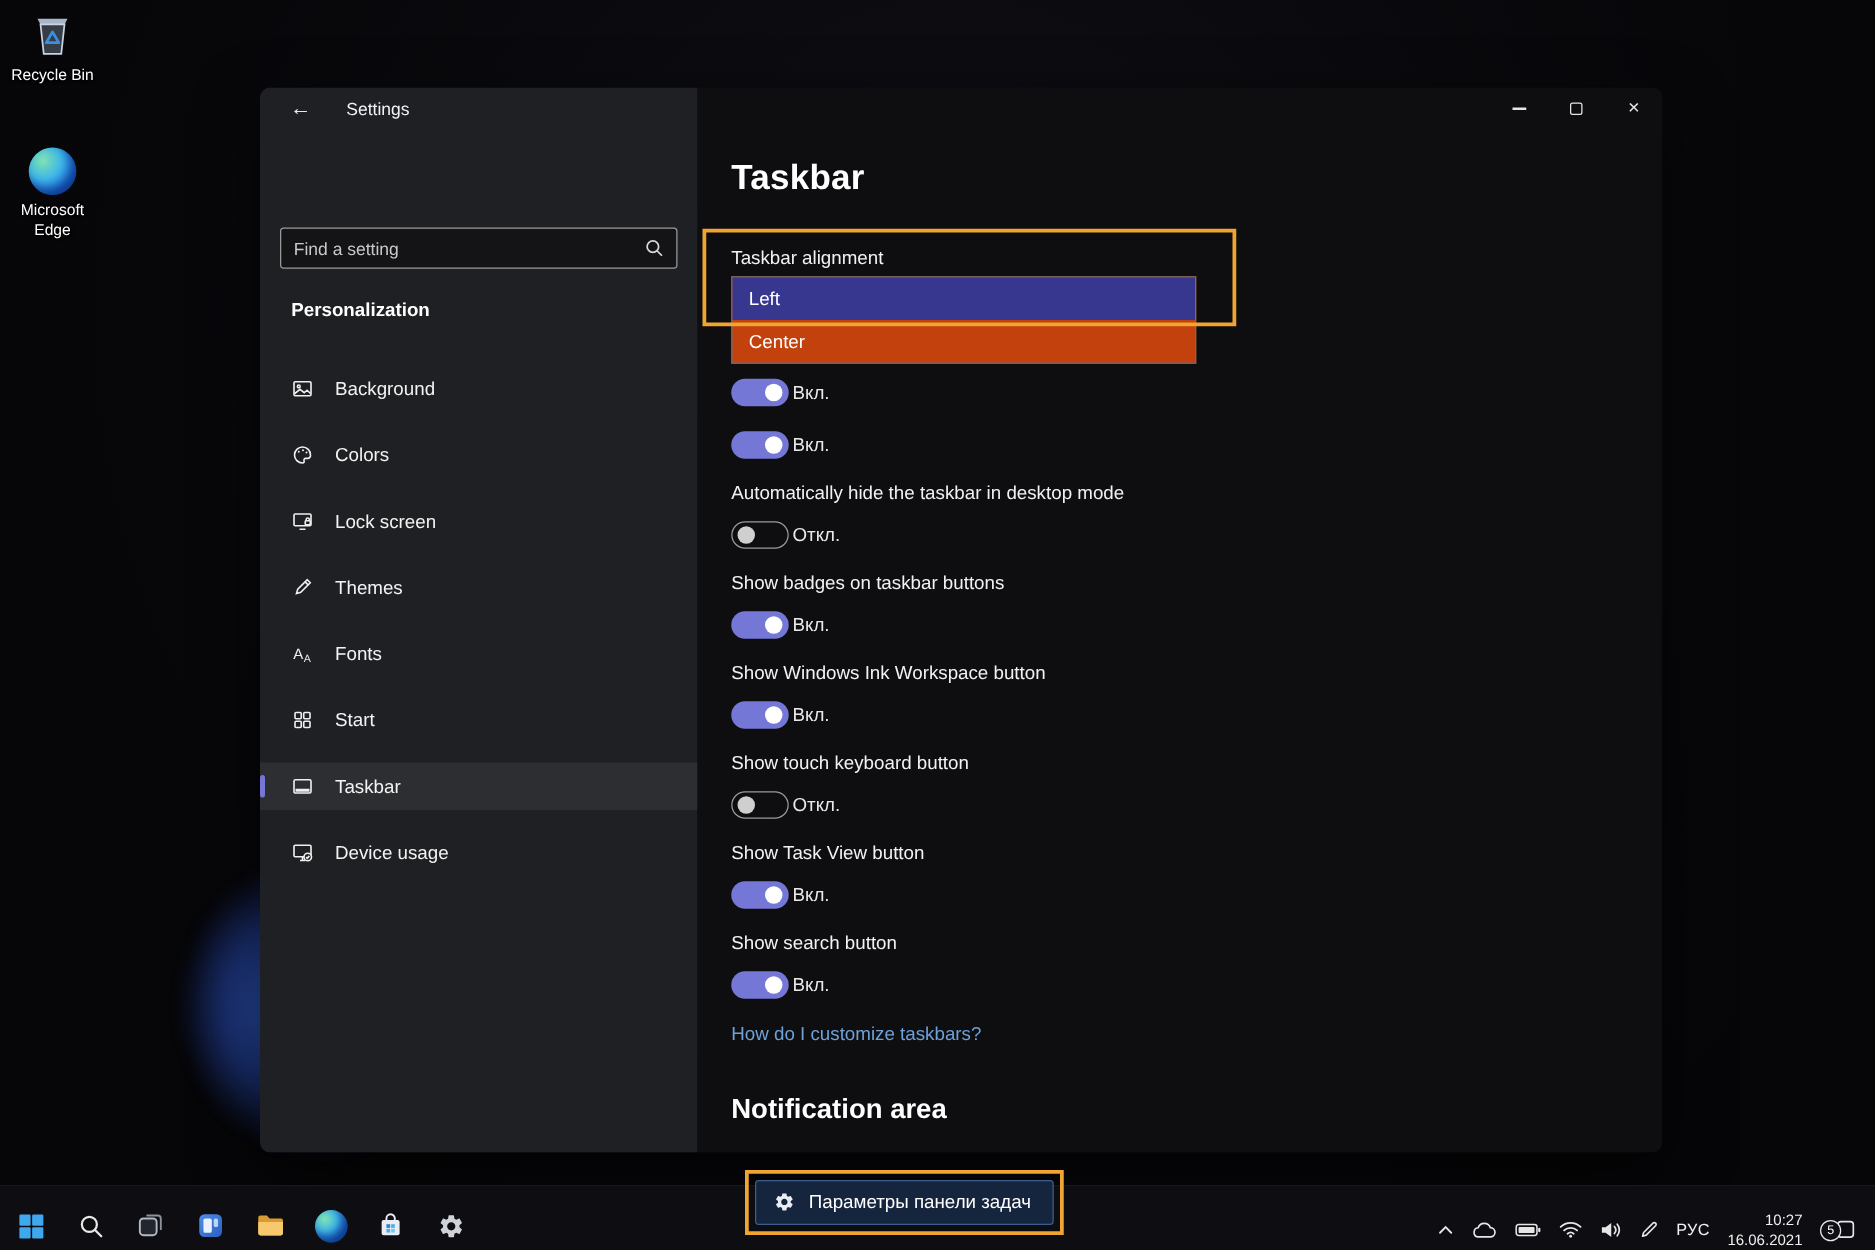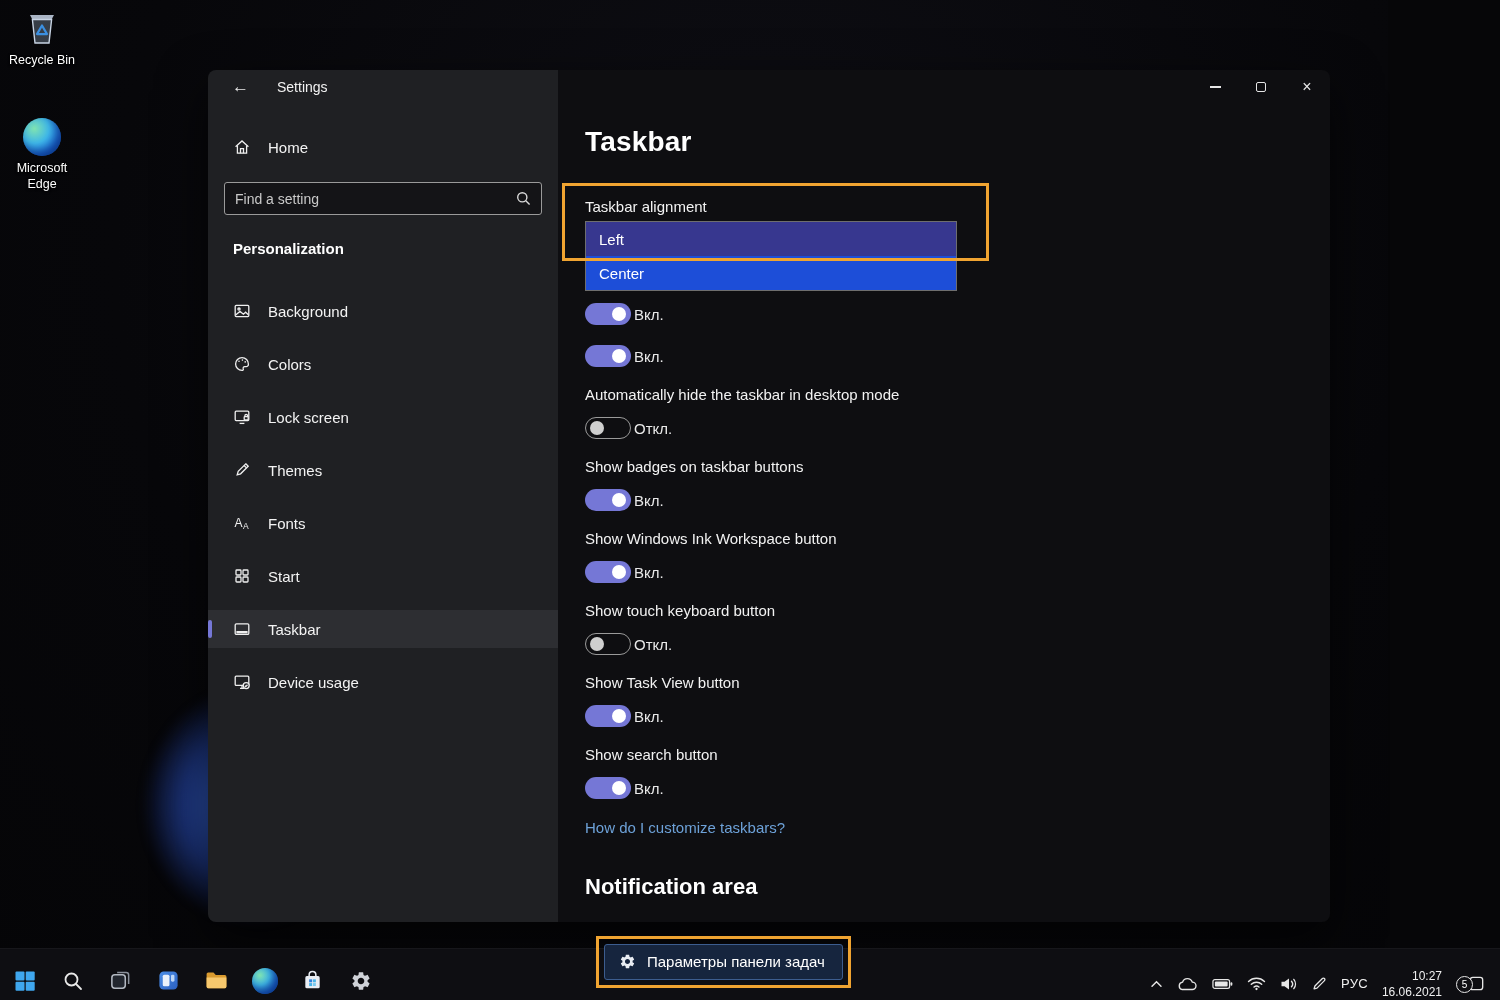--- a/index.html
+++ b/index.html
@@ -52,21 +52,21 @@
   .side-section { position:absolute; top:170px; left:25px; font-size:15px; font-weight:700; color:#fff; }
 
   .nav { position:absolute; top:222px; left:0; width:100%; }
   .nav .side-row { margin-bottom:15px; }
   .nav .side-row.selected { background:#2d2e32; }
   .nav .side-row.selected .sel-bar { position:absolute; left:0; top:10px; width:4px; height:18px; border-radius:3px; background:#7577d6; }
 
   
   .page-title { position:absolute; left:27px; top:56px; font-size:28px; font-weight:600; letter-spacing:.2px; }
   .alignment-label { position:absolute; left:27px; top:128px; font-size:15px; color:#f2f2f2; }
-  .dropdown { position:absolute; left:27px; top:151px; width:372px; background:#1d4ed8; border:1px solid #6e6e6e; z-index:5; }
+  .dropdown { position:absolute; left:27px; top:151px; width:372px; background:#c2410c; border:1px solid #6e6e6e; z-index:5; }
   .opt { height:34px; display:flex; align-items:center; padding:0 13px; font-size:15px; cursor:pointer; }
   .opt.selected { background:#37378f; }
 
   .toggles { position:absolute; left:27px; top:232px; width:560px; }
   .tgroup { margin-bottom:18px; }
   .tlabel { display:block; font-size:15px; color:#f2f2f2; margin-bottom:12px; line-height:18px; }
   .trow { display:flex; align-items:center; gap:3px; height:24px; }
   .switch { position:relative; width:46px; height:22px; border-radius:12px; cursor:pointer; flex:0 0 auto; }
   .switch.on { background:#7577d6; }
   .switch.on::after { content:""; position:absolute; top:4px; right:5px; width:14px; height:14px; border-radius:50%; background:#fff; }
@@ -124,28 +124,20 @@
   </div>
 
   <div id="win">
 
     <div class="sidebar">
       <div class="titlebar-left">
         <span class="back">←</span>
         <span class="win-title">Settings</span>
       </div>
 
-      <div class="side-row home-row">
-        <svg width="18" height="18" viewBox="0 0 18 18" fill="none" stroke="#efefef" stroke-width="1.3">
-          <path d="M2.6 8.8 L9 3 L15.4 8.8"></path>
-            <path d="M4.4 7.4 V15.2 H13.6 V7.4"></path>
-            <path d="M7.5 15.2 V10.7 H10.5 V15.2"></path>
-        </svg>
-        <span>Home</span>
-      </div>
 
       <div class="search">
         <input type="text" placeholder="Find a setting" style="">
         <svg width="15" height="15" viewBox="0 0 15 15" fill="none" stroke="#d8d8d8" stroke-width="1.4">
           <circle cx="6.3" cy="6.3" r="4.6"></circle>
             <path d="M9.8 9.8 L13.6 13.6"></path>
         </svg>
       </div>
 
       <div class="side-section">Personalization</div>

